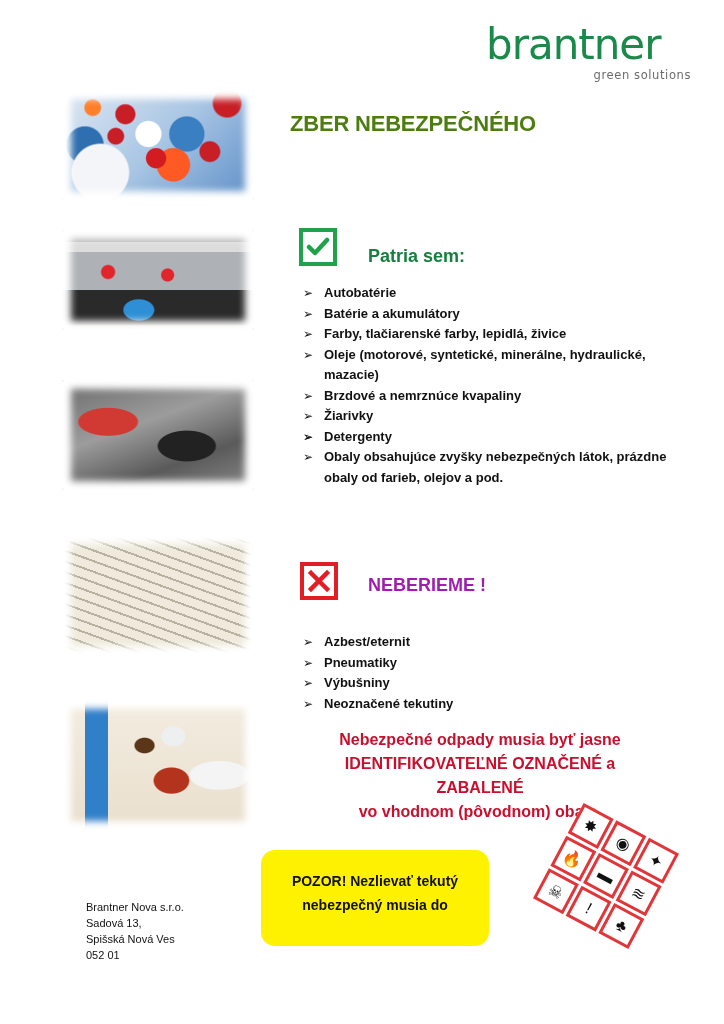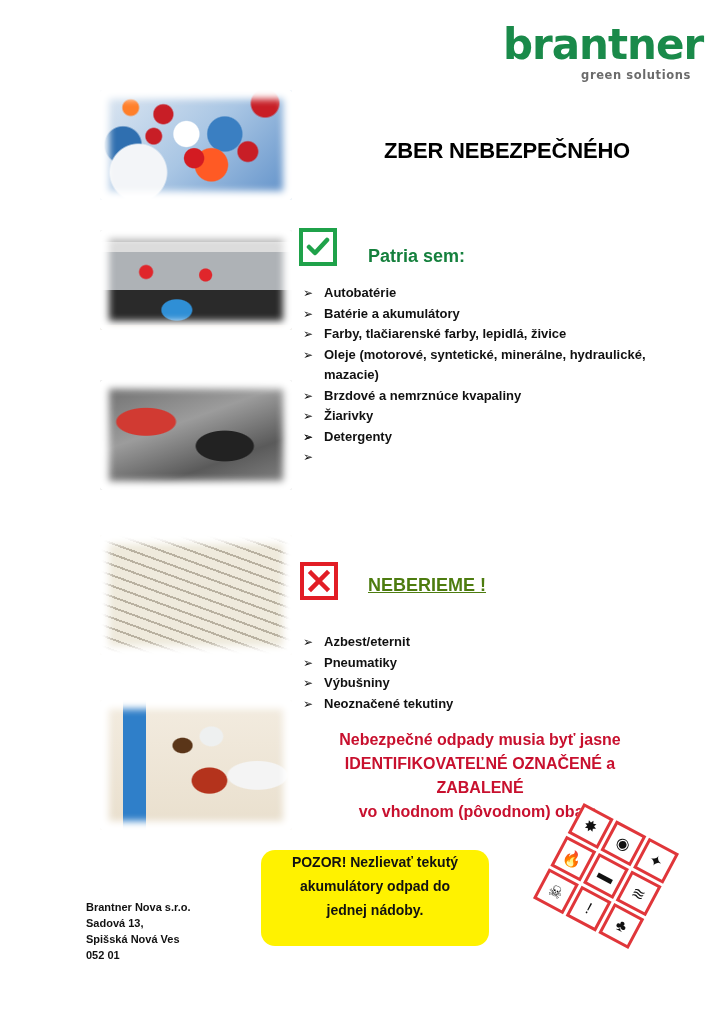--- a/index.html
+++ b/index.html
@@ -1,24 +1,24 @@
 <!DOCTYPE html>
 <html><head>
 <meta charset="utf-8">
 <style>
   html, body { margin:0; padding:0; background:#ffffff; }
   body { width:724px; height:1024px; position:relative; overflow:hidden; font-family:"Liberation Sans", "DejaVu Sans", sans-serif; color:#111; }
 
   
   .logo { position:absolute; left:486px; top:22px; width:215px; height:60px; }
-  .logo-word { position:absolute; left:0; top:0; font-family:"DejaVu Sans", sans-serif; font-weight:bold; font-size:42px; letter-spacing:-1px; color:#1a8a4a; line-height:46px;margin-left:17px; }
-  .logo-sub { position:absolute; right:10px; top:46px; font-size:11.5px; color:#6b6b6b; letter-spacing:0.6px; font-family:"DejaVu Sans", sans-serif;font-weight:bold; }
+  .logo-word { position:absolute; left:0; top:0; font-family:"DejaVu Sans", sans-serif; font-weight:normal; font-size:42px; letter-spacing:-1px; color:#1a8a4a; line-height:46px; }
+  .logo-sub { position:absolute; right:10px; top:46px; font-size:11.5px; color:#6b6b6b; letter-spacing:0.6px; font-family:"DejaVu Sans", sans-serif; }
 
   
-  .photo { position:absolute; left:62px; width:192px; border-radius:3px; overflow:hidden; box-shadow:0 0 8px 6px #fff inset;margin-left:38px; }
+  .photo { position:absolute; left:62px; width:192px; border-radius:3px; overflow:hidden; box-shadow:0 0 8px 6px #fff inset; }
   .photo::after { content:""; position:absolute; inset:0; box-shadow: inset 0 0 10px 7px #ffffff; }
   .p1 { top:90px; height:110px; background:
       radial-gradient(circle at 20% 75%, #f3f5f8 0 16%, transparent 17%),
       radial-gradient(circle at 16% 16%, #ff7f2a 0 4%, transparent 5%),
       radial-gradient(circle at 33% 22%, #c81e26 0 6%, transparent 7%),
       radial-gradient(circle at 28% 42%, #c81e26 0 5%, transparent 6%),
       radial-gradient(circle at 49% 62%, #d31b22 0 8%, transparent 9%),
       radial-gradient(circle at 58% 68%, #ff5a24 0 12%, transparent 13%),
       radial-gradient(circle at 77% 56%, #c81e26 0 6%, transparent 7%),
       radial-gradient(circle at 86% 12%, #c81e26 0 7%, transparent 8%),
@@ -41,46 +41,46 @@
   .p5 { top:700px; height:130px; background:
       linear-gradient(90deg, transparent 0 12%, #2f7fc9 12% 24%, transparent 24%),
       radial-gradient(ellipse at 57% 62%, #b4331c 0 11%, transparent 12%),
       radial-gradient(ellipse at 82% 58%, #f4f4f4 0 13%, transparent 14%),
       radial-gradient(ellipse at 43% 35%, #5a3518 0 6%, transparent 7%),
       radial-gradient(ellipse at 58% 28%, #eef0f0 0 7%, transparent 8%),
       linear-gradient(180deg,#f3ece0,#e9dfcd); text-align: center; }
   .photo-label { position:absolute; left:4px; bottom:4px; font-size:9px; color:rgba(0,0,0,0); }
 
   
-  .title { position:absolute; left:290px; top:132px; width:340px; text-align:right; color:#000000; font-weight:bold; font-size:22px; line-height:38px; letter-spacing:-0.2px; }
+  .title { position:absolute; left:290px; top:105px; width:340px; text-align:left; color:#4d7c0f; font-weight:bold; font-size:22px; line-height:38px; letter-spacing:-0.2px; }
 
   
   .sect-icon { position:absolute; width:38px; height:38px; box-sizing:border-box; }
   .check-box { left:299px; top:228px; border:4px solid #1fa24a; }
   .cross-box { left:300px; top:562px; border:4px solid #e21d25; }
   .sect-icon svg { position:absolute; left:2px; top:2px; }
   .sect-title { position:absolute; font-weight:bold; font-size:18px; }
   .green-title { left:368px; top:246px; color:#15803d;text-align:center; }
-  .red-title { left:368px; top:575px; color:#4d7c0f;text-decoration:underline; }
+  .red-title { left:368px; top:575px; color:#a21caf; }
 
   
   .list { position:absolute; left:303px; margin:0; padding:0; list-style:none; font-weight:bold; font-size:13px; line-height:20.5px; color:#111; }
   .list li { position:relative; padding-left:21px; }
   .list li .arrow { position:absolute; left:0; top:0; font-size:12px; }
   .list-accept { top:283px; width:370px; }
   .list-reject { top:632px; width:250px; }
 
   
   .notice { position:absolute; left:300px; top:728px; width:360px; text-align:center; color:#c8102e; font-weight:bold; font-size:16px; line-height:24px; }
 
   
-  .warn { position:absolute; left:261px; top:850px; width:228px; height:96px; background:#fff200; border-radius:14px; text-align:center; font-weight:bold; font-size:14px; line-height:24px; color:#111; box-sizing:border-box; padding-top:0; }
+  .warn { position:absolute; left:261px; top:850px; width:228px; height:96px; background:#fff200; border-radius:14px; text-align:center; font-weight:bold; font-size:14px; line-height:24px; color:#111; box-sizing:border-box; padding-top:19px; }
 
   
-  .address { position:absolute; left:86px; top:899px; font-weight:bold; font-size:11px; line-height:16px; color:#111; }
+  .address { position:absolute; left:86px; top:899px; font-weight:normal; font-size:11px; line-height:16px; color:#111; }
 
   
   .ghs { position:absolute; left:530px; top:800px; width:150px; height:150px; }
   .ghs-grid { position:absolute; left:22px; top:22px; width:108px; height:108px; transform:rotate(28deg); display:grid; grid-template-columns:repeat(3,34px); grid-template-rows:repeat(3,34px); gap:3px; }
   .ghs-cell { border:3px solid #e0363a; background:#fff; box-sizing:border-box; display:flex; align-items:center; justify-content:center; font-size:16px; color:#111; }
 </style>
 </head>
 <body>
 
 <div class="logo">
@@ -117,21 +117,21 @@
 
 <ul class="list list-accept">
   <li><span class="arrow">➢</span><span>Autobatérie</span></li>
   <li><span class="arrow">➢</span><span>Batérie a akumulátory</span></li>
   <li><span class="arrow">➢</span><span>Farby, tlačiarenské farby, lepidlá, živice</span></li>
   <li><span class="arrow">➢</span><span>Oleje (motorové, syntetické, minerálne, hydraulické, mazacie)</span></li>
   <li><span class="arrow">➢</span><span>Brzdové a nemrznúce kvapaliny</span></li>
   <li><span class="arrow">➢</span><span>Žiarivky</span></li>
   <li><span class="arrow">➢</span></li>
   <li><span class="arrow">➢</span><span>Detergenty</span></li>
-  <li><span class="arrow">➢</span></li>
+  <li><span class="arrow">➢</span><span>Obaly obsahujúce zvyšky nebezpečných látok, prázdne obaly od farieb, olejov a pod.</span></li>
 </ul>
 
 <div class="sect-icon cross-box">
   <svg width="26" height="26" viewBox="0 0 26 26">
       <path d="M5 5 L21 21 M21 5 L5 21" stroke="#e21d25" stroke-width="4.5" fill="none" stroke-linecap="square"></path>
     </svg>
 </div>
 <div class="sect-title red-title">NEBERIEME !</div>
 
 <ul class="list list-reject">
@@ -142,22 +142,21 @@
 </ul>
 
 <div class="notice">
   <div>Nebezpečné odpady musia byť jasne</div>
   <div>IDENTIFIKOVATEĽNÉ OZNAČENÉ a ZABALENÉ</div>
   <div>vo vhodnom (pôvodnom) obale.</div>
 </div>
 
 <div class="warn">
   <div>POZOR! Nezlievať tekutý</div>
-  <div>akumulátory odpad do</div>
-  <div>jednej nádoby.</div>
+  <div>nebezpečný musia do</div>
 </div>
 
 <div class="address">
   <div>Brantner Nova s.r.o.</div>
   <div>Sadová 13,</div>
   <div>Spišská Nová Ves</div>
   <div>052 01</div>
 </div>
 
 <div class="ghs">

